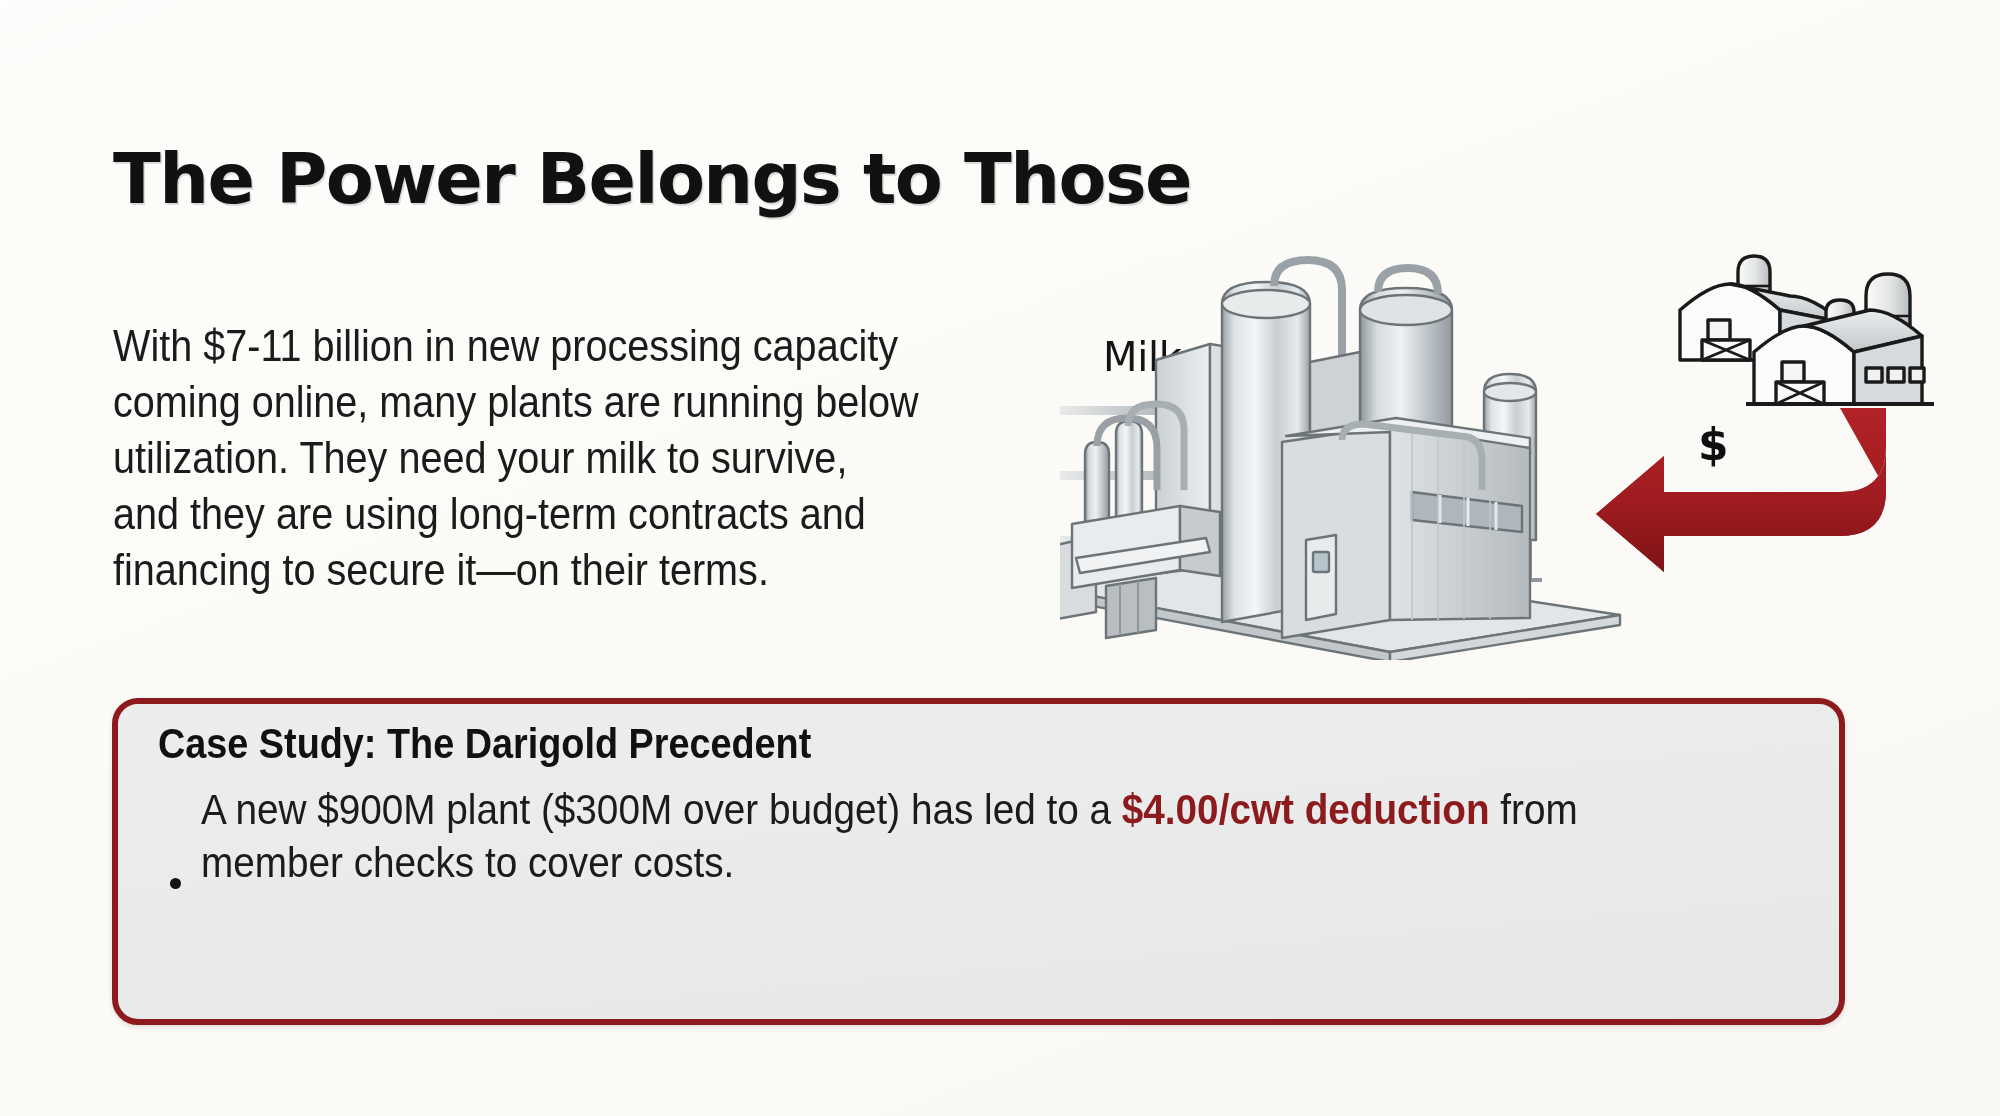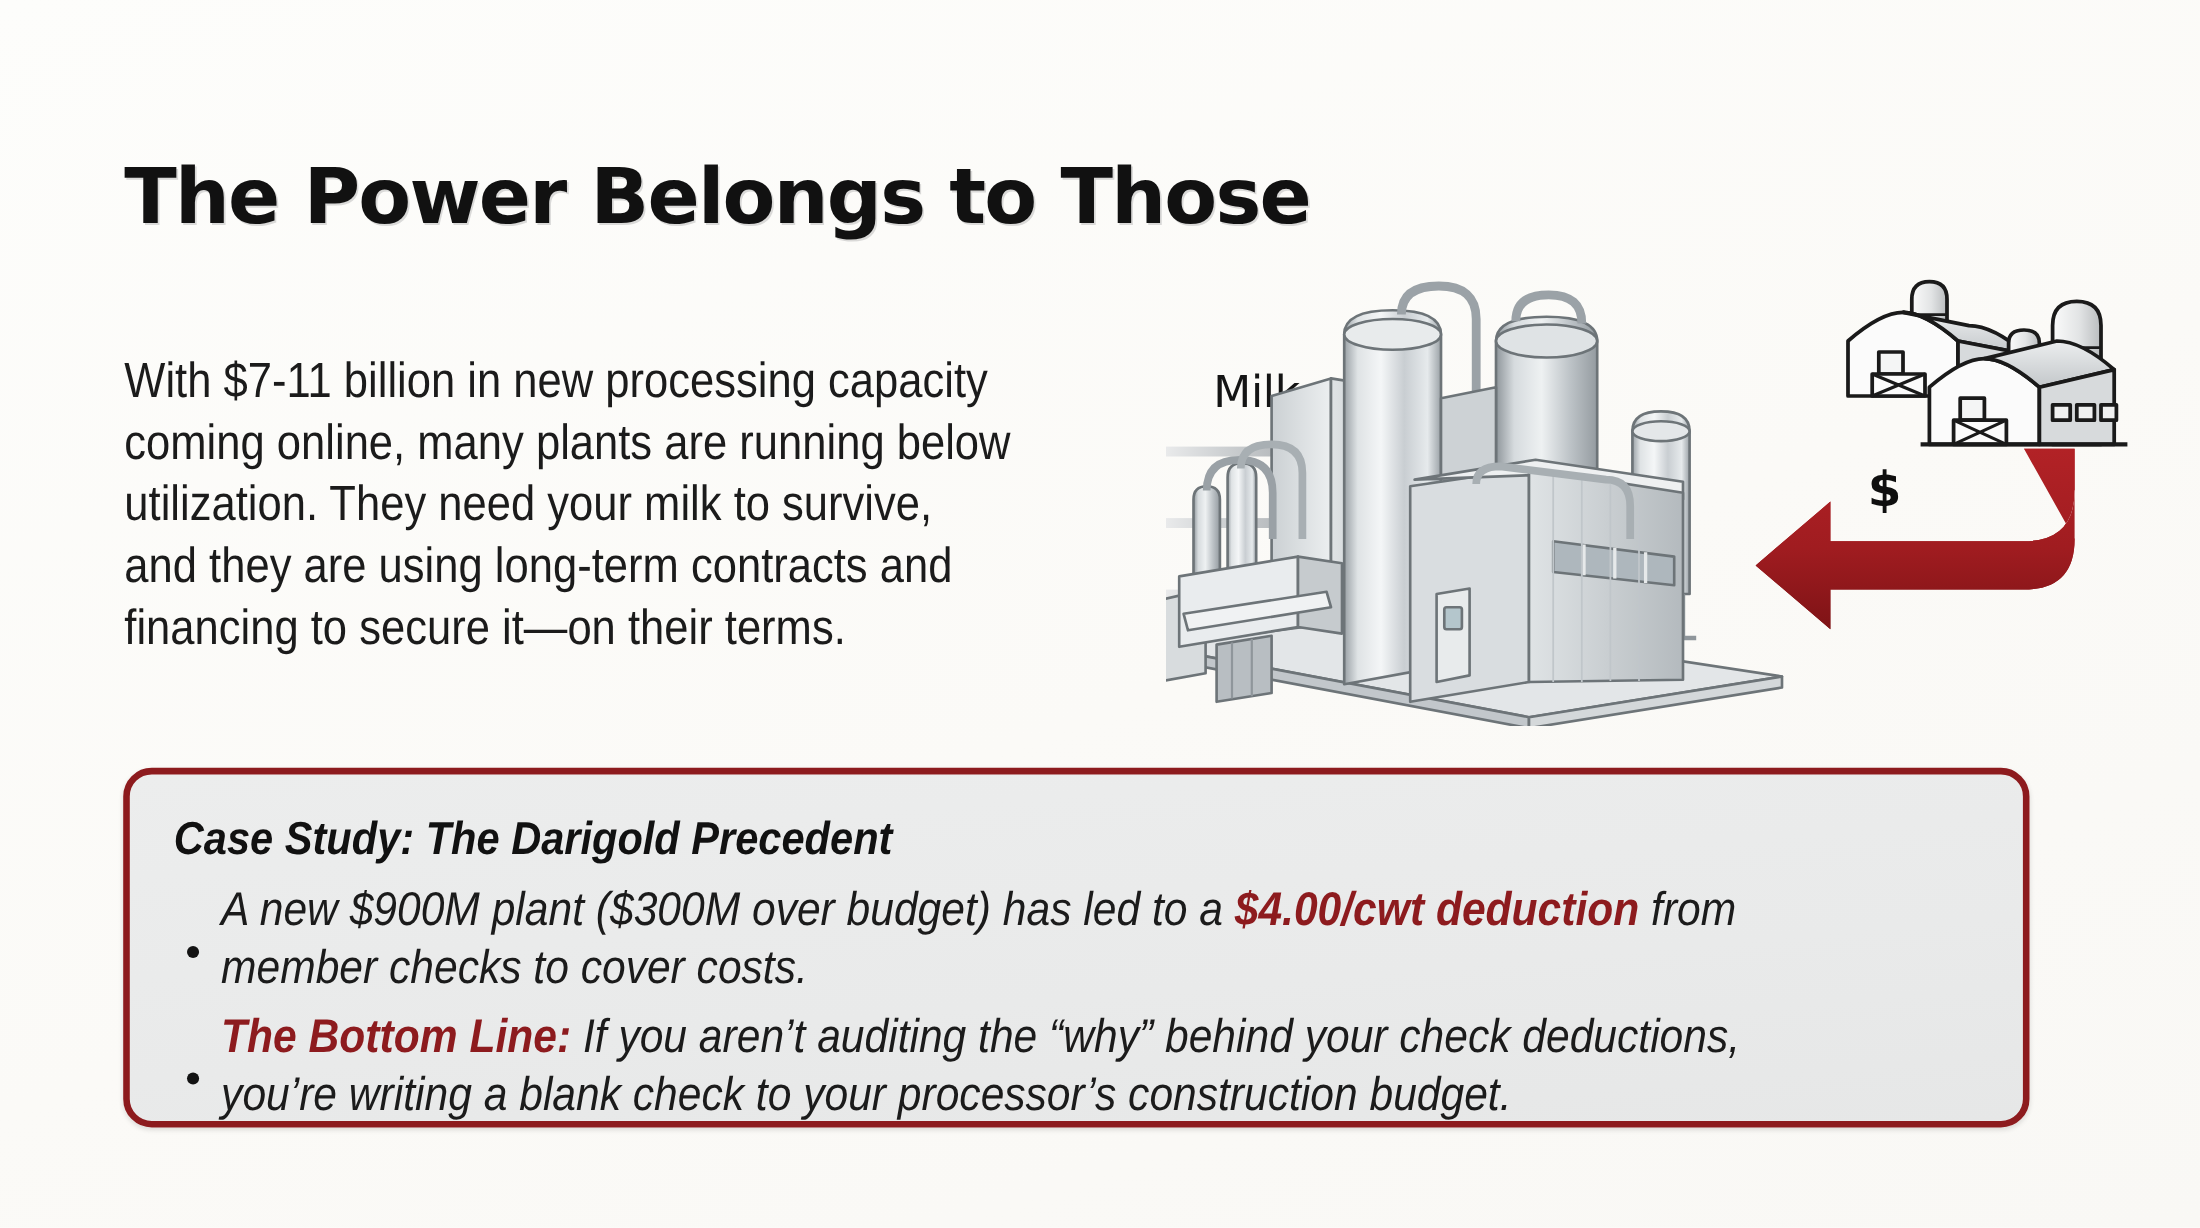--- a/index.html
+++ b/index.html
@@ -76,37 +76,36 @@
     position: absolute;
     left: 112px;
     top: 698px;
     width: 1733px;
     height: 327px;
     box-sizing: border-box;
     border: 6px solid #8d1b1e;
     border-radius: 26px;
     background: linear-gradient(175deg, #eceded 0%, #e9eaea 60%, #e6e7e7 100%);
     box-shadow: 0 2px 5px rgba(0,0,0,0.12);
-    padding: 36px 40px 0 40px;
-    font-style: italic;
+    padding: 18px 40px 0 40px;
   }
   #callout-title {
     font-family: "Liberation Sans Narrow", "Liberation Sans", sans-serif;
     font-weight: 700;
     font-size: 42px;
     line-height: 1.05;
     color: #111111;
     transform: scaleX(0.9);
     transform-origin: left top;
     margin-bottom: 17px;
     white-space: nowrap;
   }
   .bullet-row {
     display: flex;
-    align-items: center;
+    align-items: flex-end;
     margin-bottom: 9px;
   }
   .bullet-dot {
     flex: 0 0 auto;
     width: 11px;
     height: 11px;
     border-radius: 50%;
     background: #131313;
     margin: 22px 20px 0 12px;
   }
@@ -319,25 +318,16 @@
     <div class="bullet-row">
       <span class="bullet-dot"></span>
       <div class="bullet-body">
         <span class="b-line">
           <span>A new $900M plant ($300M over budget) has led to a </span><span class="accent">$4.00/cwt deduction</span><span> from</span>
         </span>
         <span class="b-line">member checks to cover costs.</span>
       </div>
     </div>
 
-    <div class="bullet-row">
-      <span class="bullet-dot"></span>
-      <div class="bullet-body">
-        <span class="b-line">
-          <span class="accent">The Bottom Line:</span><span> If you aren’t auditing the “why” behind your check deductions,</span>
-        </span>
-        <span class="b-line">you’re writing a blank check to your processor’s construction budget.</span>
-      </div>
-    </div>
 
   </div>
 
 </div>
 
 </body></html>

